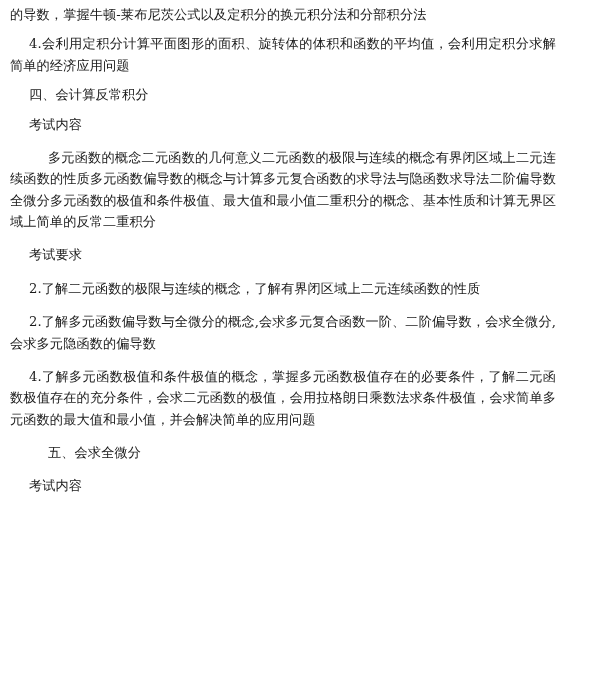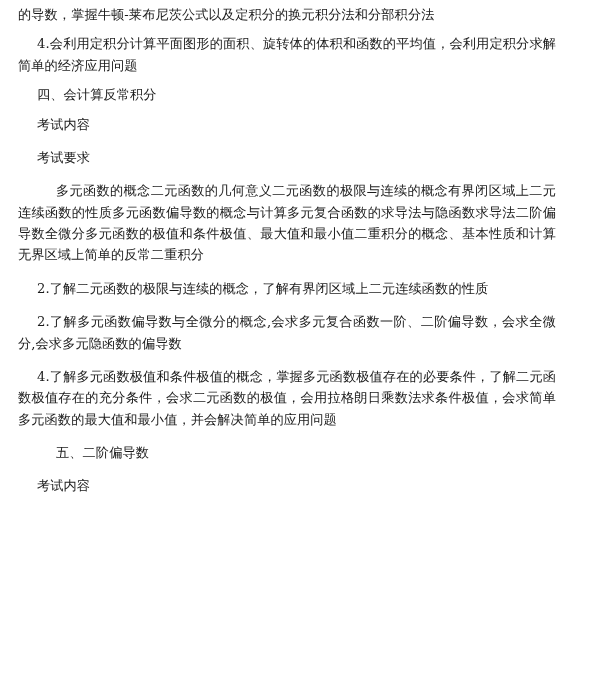--- a/index.html
+++ b/index.html
@@ -11,21 +11,21 @@
     width: 610px;
     height: 691px;
     overflow: hidden;
     font-family: "DejaVu Serif", "Liberation Serif", serif;
     color: #1a1a1a;
   }
   .page {
     width: 578px;
     height: 691px;
     box-sizing: border-box;
-    padding: 4px 22px 0 18px;
+    padding: 4px 22px 0 10px;
     position: relative;
   }
   .para {
     font-size: 13.2px;
     line-height: 1.62;
     margin: 0 0 8px 0;
     text-align: justify;
     text-justify: inter-ideograph;
     letter-spacing: 0.1px;
   }
@@ -49,29 +49,29 @@
 
   <p class="para noindent">的导数，掌握牛顿-莱布尼茨公式以及定积分的换元积分法和分部积分法</p>
 
   <p class="para indent1">4.会利用定积分计算平面图形的面积、旋转体的体积和函数的平均值，会利用定积分求解简单的经济应用问题</p>
 
 
   <p class="para indent1">四、会计算反常积分</p>
 
   <p class="para indent1 block-gap">考试内容</p>
 
+  <p class="para indent2 block-gap">多元函数的概念二元函数的几何意义二元函数的极限与连续的概念有界闭区域上二元连续函数的性质多元函数偏导数的概念与计算多元复合函数的求导法与隐函数求导法二阶偏导数全微分多元函数的极值和条件极值、最大值和最小值二重积分的概念、基本性质和计算无界区域上简单的反常二重积分</p>
+
   <p class="para indent1 block-gap">考试要求</p>
-
-  <p class="para indent2 block-gap">多元函数的概念二元函数的几何意义二元函数的极限与连续的概念有界闭区域上二元连续函数的性质多元函数偏导数的概念与计算多元复合函数的求导法与隐函数求导法二阶偏导数全微分多元函数的极值和条件极值、最大值和最小值二重积分的概念、基本性质和计算无界区域上简单的反常二重积分</p>
 
 
   <p class="para indent1 block-gap">2.了解二元函数的极限与连续的概念，了解有界闭区域上二元连续函数的性质</p>
 
   <p class="para indent1 block-gap">2.了解多元函数偏导数与全微分的概念,会求多元复合函数一阶、二阶偏导数，会求全微分,会求多元隐函数的偏导数</p>
 
   <p class="para indent1 block-gap">4.了解多元函数极值和条件极值的概念，掌握多元函数极值存在的必要条件，了解二元函数极值存在的充分条件，会求二元函数的极值，会用拉格朗日乘数法求条件极值，会求简单多元函数的最大值和最小值，并会解决简单的应用问题</p>
 
 
-  <p class="para indent2 block-gap">五、二阶偏导数</p>
+  <p class="para indent2 block-gap">五、会求全微分</p>
 
   <p class="para indent1">考试内容</p>
 
 </div>
 
 </body></html>

